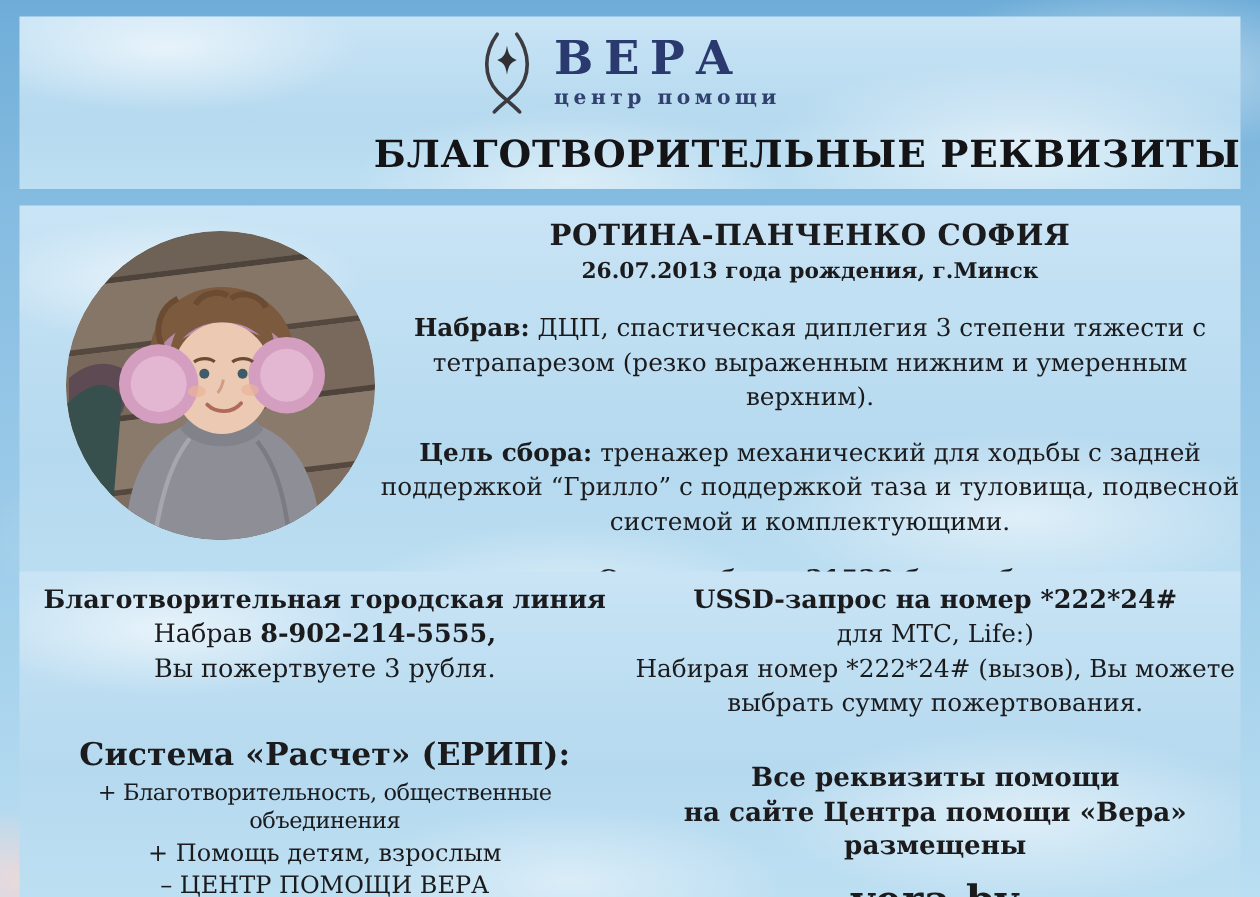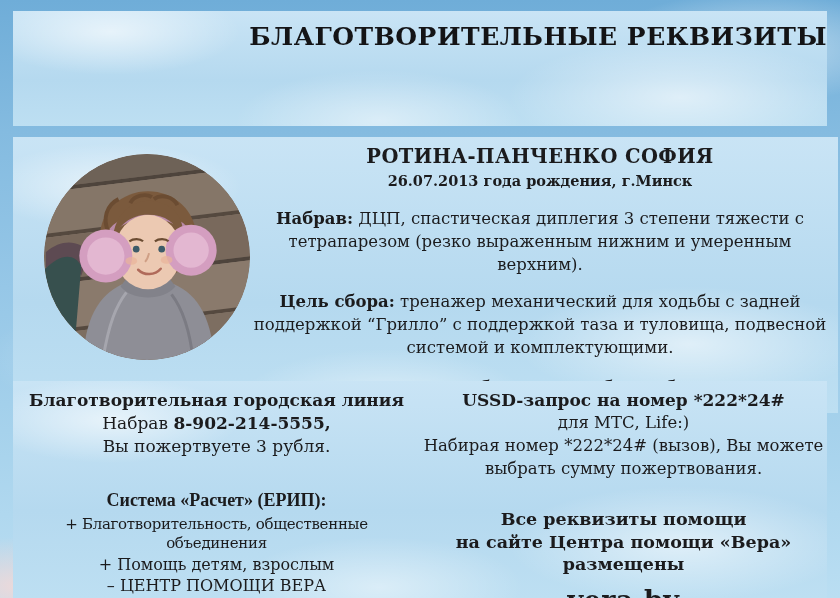--- a/index.html
+++ b/index.html
@@ -15,21 +15,21 @@
   }
   .panel{
     position:absolute;left:13px;width:814px;
     background:
       radial-gradient(180px 60px at 12% 18%, rgba(255,255,255,.6), rgba(255,255,255,0) 72%),
       radial-gradient(240px 80px at 82% 75%, rgba(255,255,255,.55), rgba(255,255,255,0) 72%),
       radial-gradient(200px 70px at 45% 95%, rgba(255,255,255,.45), rgba(255,255,255,0) 72%),
       linear-gradient(180deg,#c9e4f5 0%,#b5d9ef 60%,#bddff2 100%);
   }
   .panel-header{top:11px;height:115px;}
-  .panel-main{top:137px;height:276px;padding-left:11px;}
+  .panel-main{top:137px;height:276px;}
   .panel-bottom{top:381px;height:217px;}
 
   
   .logo-row{display:flex;justify-content:center;align-items:center;gap:12px;padding-top:8px;height:58px;}
   .logo-mark svg{display:block;height:56px;width:38px;}
   .logo-text{display:flex;flex-direction:column;align-items:flex-start;}
   .brand{font-size:31px;font-weight:bold;color:#2b3a6e;letter-spacing:7px;line-height:1;}
   .tagline{font-size:13.5px;font-weight:bold;color:#31406f;letter-spacing:3px;margin-top:2px;}
   .main-title{text-align:right;font-size:25px;font-weight:bold;letter-spacing:.5px;margin-top:11px;color:#141416;}
 
@@ -44,32 +44,45 @@
   .goal{margin-top:15px;}
   .sum{font-size:17px;font-weight:bold;margin-top:17px;}
 
   
   .panel-bottom{display:flex;}
   .col{width:50%;text-align:center;box-sizing:border-box;padding-top:8px;}
   .block-city{font-size:17px;line-height:1.35;}
   .block-city .b1{font-weight:bold;}
   .block-city .phone{font-weight:bold;}
   .block-erip{margin-top:31px;line-height:1.32;}
-  .erip-title{font-size:18px;font-weight:bold;margin-bottom:2px;font-family:Liberation Serif, serif;}
+  .erip-title{font-size:21px;font-weight:bold;margin-bottom:2px;}
   .erip-line{font-size:16px;}
   .erip-cond{font-size:15px;letter-spacing:-.3px;}
   .block-ussd{font-size:16.5px;line-height:1.38;}
   .block-ussd .b1{font-size:17px;font-weight:bold;}
   .block-site{margin-top:27px;font-weight:bold;font-size:17.5px;line-height:1.3;}
   .site-url{font-size:27px;margin-top:7px;letter-spacing:.5px;}
 </style>
 </head>
 <body>
 
 <div class="panel panel-header">
+  <div class="logo-row">
+    <span class="logo-mark">
+      <svg viewBox="0 0 40 60">
+        <path d="M13 3 C 3.5 16 2.5 33 13.5 44.5 C 18.5 49.5 24.5 53.5 29 58.5" fill="none" stroke="#3b3b40" stroke-width="2.6" stroke-linecap="round"></path>
+        <path d="M27 3 C 36.5 16 37.5 33 26.5 44.5 C 21.5 49.5 15.5 53.5 11 58.5" fill="none" stroke="#3b3b40" stroke-width="2.6" stroke-linecap="round"></path>
+        <path d="M20 11 C 21 17.5 22.2 19.3 27 21.5 C 22.2 23.7 21 25.5 20 32 C 19 25.5 17.8 23.7 13 21.5 C 17.8 19.3 19 17.5 20 11 Z" fill="#2f2f34"></path>
+      </svg>
+    </span>
+    <span class="logo-text">
+      <span class="brand">ВЕРА</span>
+      <span class="tagline">центр помощи</span>
+    </span>
+  </div>
   <div class="main-title">БЛАГОТВОРИТЕЛЬНЫЕ РЕКВИЗИТЫ</div>
 </div>
 
 <div class="panel panel-main">
   <div class="photo">
     <svg viewBox="0 0 210 210">
       <defs>
           <clipPath id="pc">
             <circle cx="105" cy="105" r="105"></circle>
           </clipPath>

